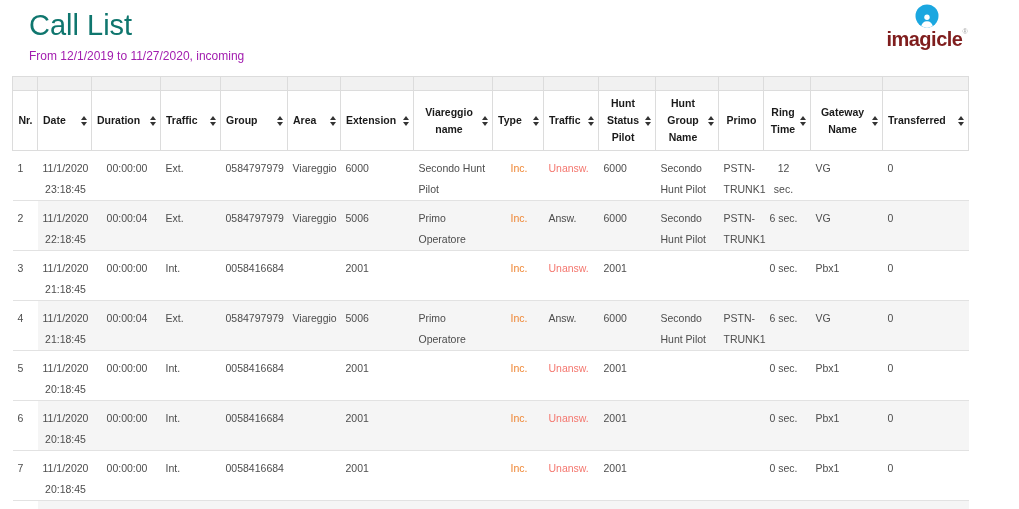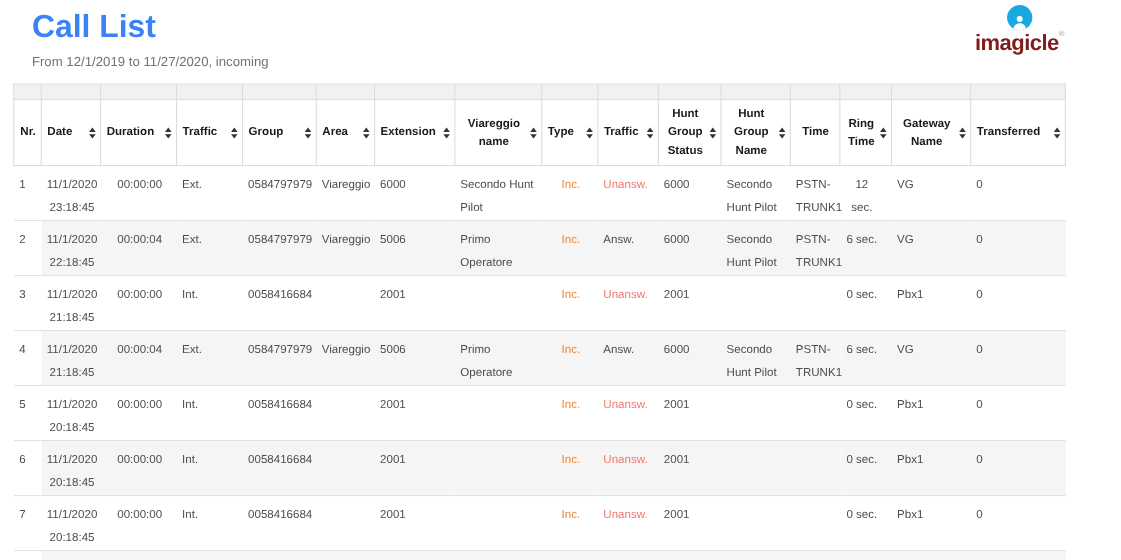--- a/index.html
+++ b/index.html
@@ -3,24 +3,24 @@
 <meta charset="utf-8">
 <style>
   html,body{margin:0;padding:0;}
   body{
     width:1019px;height:509px;background:#ffffff;position:relative;overflow:hidden;
     font-family:"Liberation Sans","DejaVu Sans",sans-serif;
   }
   
   .report-header{position:relative;padding:9px 0 0 0;}
   .page-title{
-    margin:0 0 0 29px;font-size:29px;font-weight:700;color:#3b82f6;letter-spacing:0;
+    margin:0 0 0 29px;font-size:29px;font-weight:400;color:#0f766e;letter-spacing:0;
     font-family:"Liberation Sans",sans-serif;
   }
-  .page-subtitle{margin:7px 0 0 29px;font-size:12px;color:#737373;}
+  .page-subtitle{margin:7px 0 0 29px;font-size:12px;color:#a21caf;}
   
   .brand{position:absolute;top:4px;right:44px;width:96px;text-align:center;}
   .brand svg{display:block;margin:0 auto;}
   .brand-name{
     font-size:20px;font-weight:700;color:#7f1d1d;line-height:1.1;letter-spacing:-0.5px;
   }
   .brand-reg{font-size:7px;color:#a8a8a8;vertical-align:top;line-height:1;}
   
   table.call-list{
     position:absolute;left:12px;top:76px;width:956px;
@@ -193,39 +193,39 @@
           <div class="hwrap">
             <span class="hlabel">Traffic</span>
             <span class="sort">
               <i class="tu"></i>
               <i class="td2"></i>
             </span>
           </div>
         </th>
         <th>
           <div class="hwrap">
-            <span class="hlabel">Hunt Group Status</span>
+            <span class="hlabel">Hunt Status Pilot</span>
             <span class="sort">
               <i class="tu"></i>
               <i class="td2"></i>
             </span>
           </div>
         </th>
         <th>
           <div class="hwrap">
             <span class="hlabel">Hunt Group Name</span>
             <span class="sort">
               <i class="tu"></i>
               <i class="td2"></i>
             </span>
           </div>
         </th>
         <th>
           <div class="hwrap hcenter">
-            <span class="hlabel">Time</span>
+            <span class="hlabel">Primo</span>
           </div>
         </th>
         <th>
           <div class="hwrap">
             <span class="hlabel">Ring Time</span>
             <span class="sort">
               <i class="tu"></i>
               <i class="td2"></i>
             </span>
           </div>

